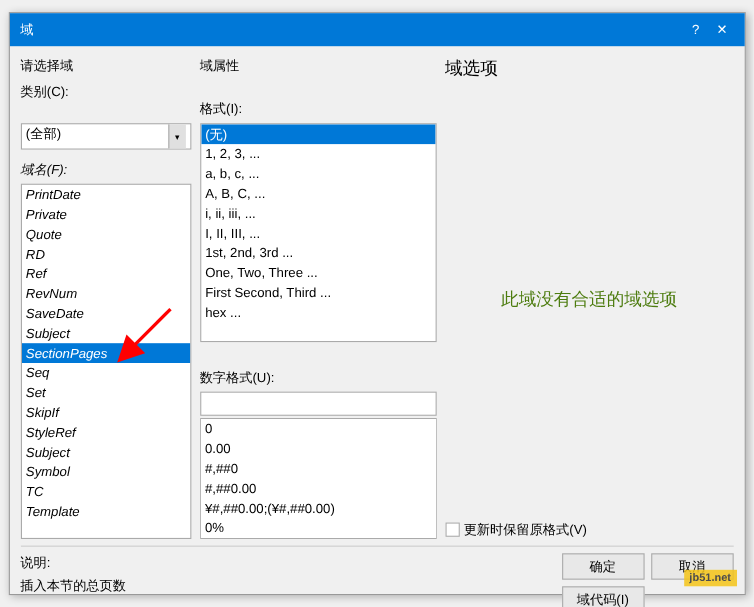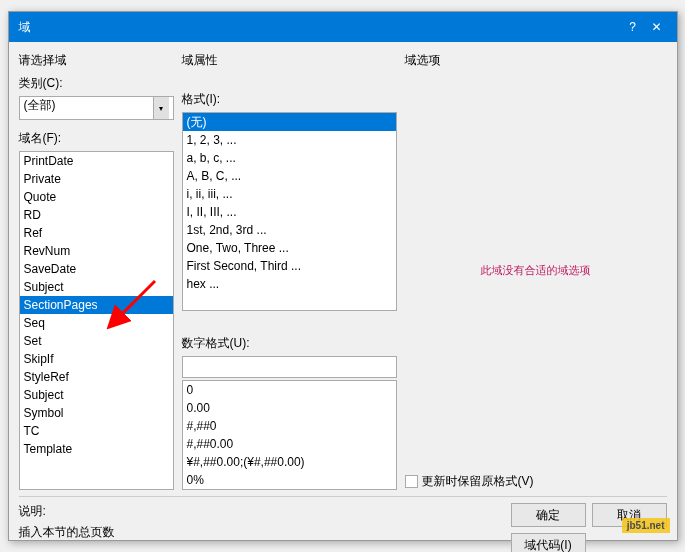--- a/index.html
+++ b/index.html
@@ -72,21 +72,21 @@
       gap: 4px;
     }
     .panel-label {
       font-size: 12px;
       color: #000;
       margin-bottom: 2px;
     }
     .category-section {
       display: flex;
       flex-direction: column;
-      gap: 2px;
+      gap: 18px;
       margin-bottom: 6px;
     }
     .select-box {
       width: 100%;
       height: 24px;
       border: 1px solid #aaa;
       background: white;
       padding: 0 4px;
       font-size: 12px;
       display: flex;
@@ -102,20 +102,21 @@
       display: flex;
       align-items: center;
       justify-content: center;
       font-size: 8px;
     }
     .field-name-section {
       display: flex;
       flex-direction: column;
       flex: 1;
       gap: 2px;
+      font-style: italic;
     }
     .list-box {
       border: 1px solid #aaa;
       background: white;
       overflow-y: auto;
       flex: 1;
     }
     .list-item {
       padding: 1px 4px;
       cursor: pointer;
@@ -165,30 +166,30 @@
       overflow-y: auto;
     }
     
     .right-panel {
       flex: 1;
       display: flex;
       flex-direction: column;
       gap: 4px;
     }
     .field-options-label {
-      font-size: 12px;
+      font-size: 16px;
       margin-bottom: 2px;
     }
     .no-options-text {
       flex: 1;
       display: flex;
       align-items: center;
       justify-content: center;
-      font-size: 11px;
-      color: #be185d;
+      font-size: 16px;
+      color: #4d7c0f;
     }
     .preserve-format-row {
       display: flex;
       align-items: center;
       gap: 4px;
       margin-top: auto;
       padding-top: 4px;
     }
     .checkbox {
       width: 13px;

